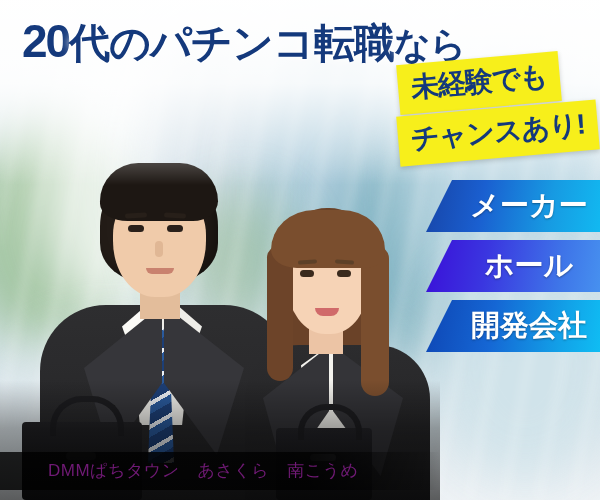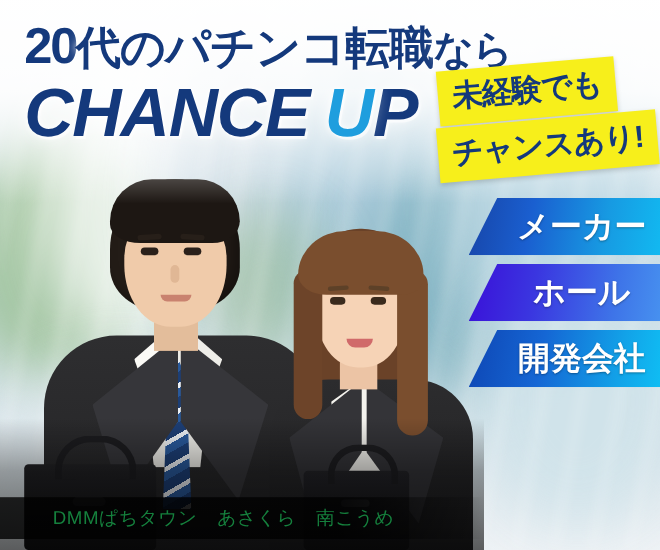--- a/index.html
+++ b/index.html
@@ -221,21 +221,21 @@
   .cat.c4{background:linear-gradient(100deg,#7a1fe8 0%,#5b32e6 34%,#4b7cee 72%,#4fa5f4 100%);}
   .cat.c5{background:linear-gradient(100deg,#1248bb 0%,#1569d6 34%,#13a6ea 72%,#0ecbfa 100%);}
 
   
   .credit-band{
     position:absolute;left:0;top:452px;width:440px;height:38px;
     background:linear-gradient(90deg,rgba(0,0,0,.80) 0%,rgba(0,0,0,.78) 70%,rgba(0,0,0,.0) 100%);
   }
   .credit-text{
     position:absolute;left:48px;top:459px;
-    color:#15803d;font-size:17px;letter-spacing:.5px;white-space:nowrap;
+    color:#701a75;font-size:17px;letter-spacing:.5px;white-space:nowrap;
   }
   .credit-text .sp{display:inline-block;width:18px;}
 </style>
 </head>
 <body>
 
 <div id="banner">
 
   <div class="bg-base">
     <div class="bg-blob b1"></div>
@@ -301,23 +301,20 @@
 
     <div class="people-shade"></div>
   </div>
 
   <div class="bg-top-wash"></div>
 
   <div class="headline">
     <span class="num">20</span><span>代のパチンコ転職</span><span class="sm">なら</span>
   </div>
 
-  <div class="chance">
-    <span>CHANCE</span><span class="gap"></span><span class="up-u">U</span><span>P</span>
-  </div>
 
   <div class="badge badge1">未経験でも</div>
   <div class="badge badge2">チャンスあり!</div>
 
   <div class="cats">
     <div class="cat c1">
       <span>メーカー</span>
     </div>
     <div class="cat c2">
       <span>ホール</span>

